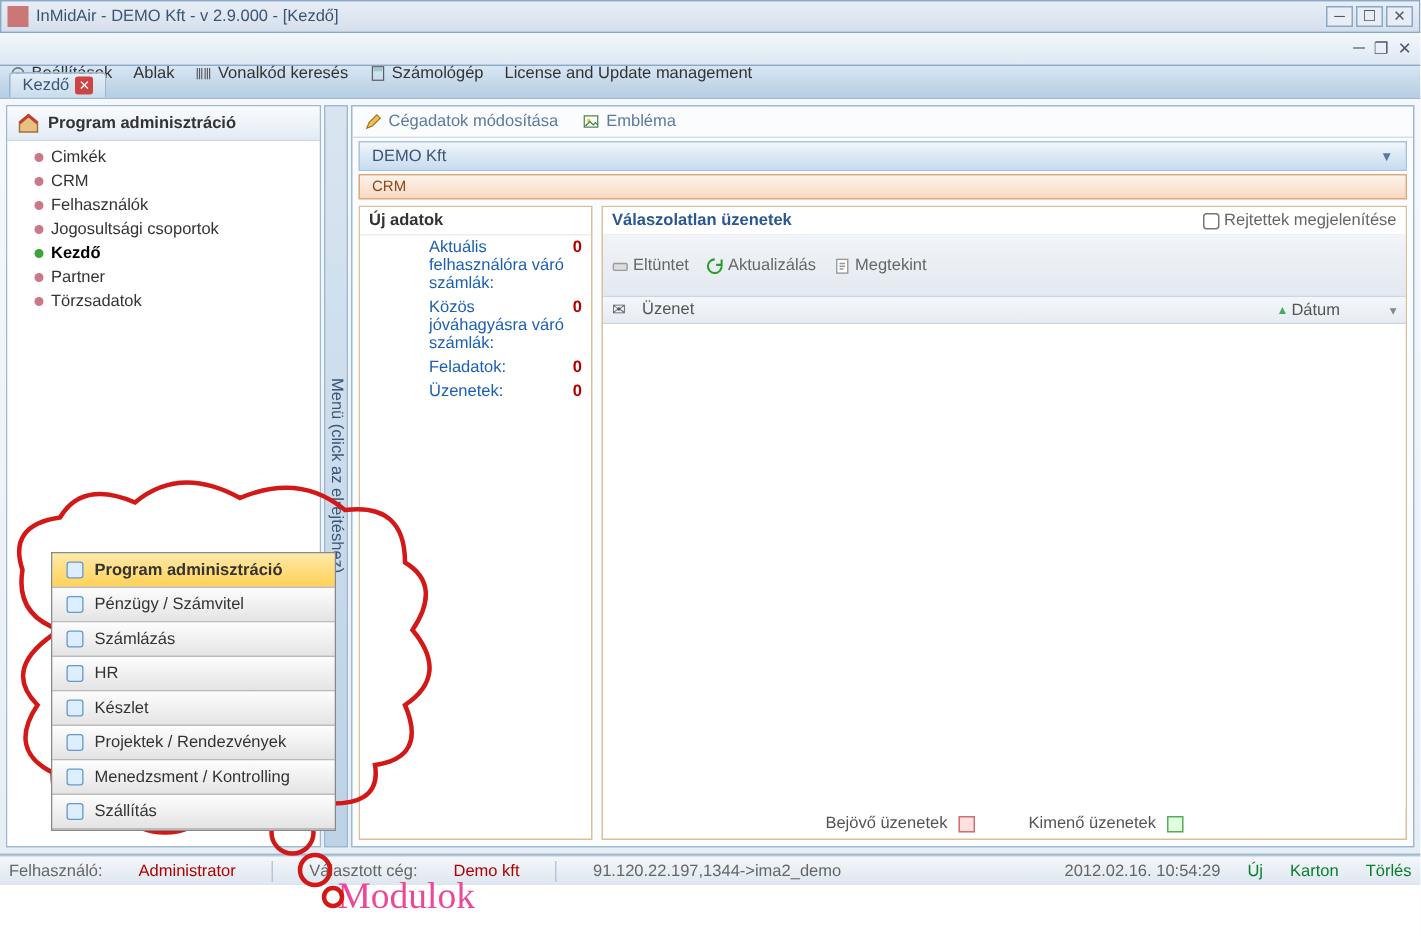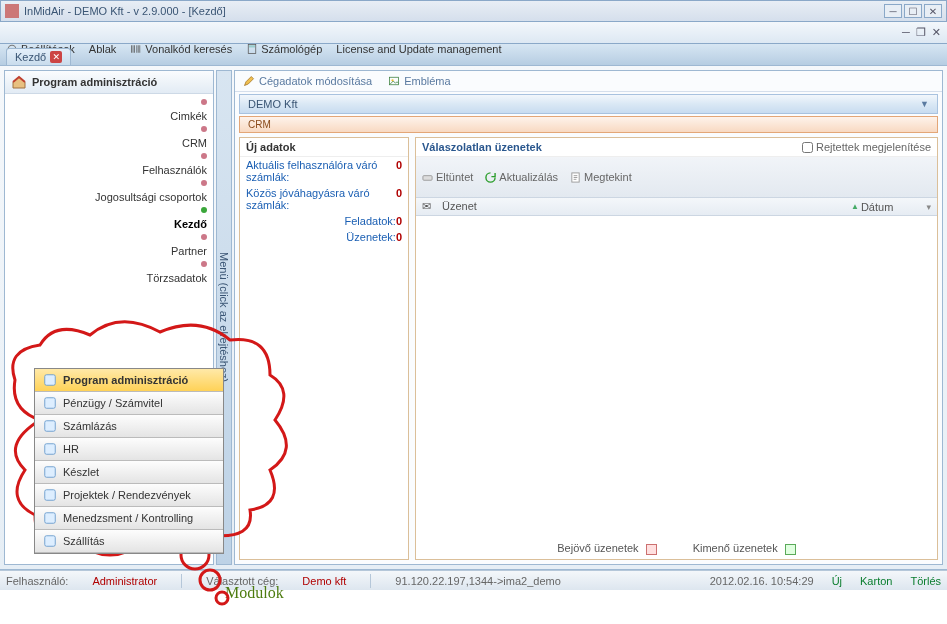--- a/index.html
+++ b/index.html
@@ -24,50 +24,50 @@
 .tab .close { width: 12px; height: 12px; background: #c44; color: #fff; display: flex; align-items: center; justify-content: center; font-size: 9px; cursor: pointer; border-radius: 2px; }
 
 
 .main { display: flex; height: 504px; background: linear-gradient(#f5f8fb,#e6eef5); border-bottom: 1px solid #9eb8d2; }
 
 
 .sidebar { width: 210px; background: #fafcfe; border: 1px solid #9eb8d2; margin: 4px 2px 4px 4px; display: flex; flex-direction: column; position: relative; }
 .sidetitle { background: linear-gradient(#fafcfe,#e2ebf4); border-bottom: 1px solid #cdd9e6; padding: 3px 6px; font-weight: bold; color: #333; display: flex; align-items: center; gap: 5px; }
 .sidetitle svg { width: 16px; height: 16px; }
 .sidelist { padding: 3px 0; background: #fff; flex: 1; }
-.sideitem { padding: 2px 6px 2px 18px; color: #333; cursor: pointer; display: flex; align-items: flex-end; gap: 5px; flex-direction: column; }
+.sideitem { padding: 2px 6px 2px 18px; color: #333; cursor: pointer; display: flex; align-items: center; gap: 5px; }
 .sideitem.selected { color: #000; font-weight: bold; }
 .sideitem .dot { width: 6px; height: 6px; border-radius: 50%; background: #cc7788; flex-shrink: 0; }
 .sideitem .dotg { background: #3aa63a; }
 
 
 .vbar { width: 16px; background: linear-gradient(#d8e5f1,#bdd2e6); border: 1px solid #9eb8d2; margin: 4px 0; display: flex; align-items: center; justify-content: center; color: #3a5574; writing-mode: vertical-rl; font-size: 10px; cursor: pointer; }
 
 
 .content { flex: 1; margin: 4px 4px 4px 2px; background: #fafcfe; border: 1px solid #9eb8d2; display: flex; flex-direction: column; overflow: hidden; }
 .toolbar { padding: 4px 8px; border-bottom: 1px solid #d5dfec; display: flex; gap: 16px; }
 .toolbar .tbtn { display: flex; align-items: center; gap: 4px; color: #5a7aa0; cursor: pointer; }
 .toolbar .tbtn svg { width: 12px; height: 12px; }
 
 .companyband { background: linear-gradient(180deg,#f2f7fc 0%,#dae8f5 50%,#c8dcf0 100%); border: 1px solid #a8c2df; margin: 2px 4px; padding: 3px 8px; color: #3a5574; display:flex; justify-content:space-between; align-items:center; }
 .companyband .arrow { font-size: 9px; color: #5a7aa0; }
 
 .crmband { background: linear-gradient(#fef3eb,#f8d9c2); border: 1px solid #e3a677; margin: 0 4px 4px 4px; padding: 2px 8px; color: #8a4a1a; font-size: 10px; }
 
 .crmbody { display: flex; flex: 1; margin: 0 4px 4px 4px; gap: 6px; overflow: hidden; }
 .panel { border: 1px solid #dbbf99; background: #fff; display: flex; flex-direction: column; }
-.panel-left { width: 170px; }
+.panel-left { width: 156px; }
 .panel-right { flex: 1; }
 
 .panelhead { padding: 3px 6px; font-weight: bold; color: #333; background: #fff; border-bottom: 1px solid #eee; }
 .panelhead.right { display: flex; align-items: center; justify-content: space-between; color: #2a578e; font-size: 12px; }
 .checklabel { display: flex; align-items: center; gap: 3px; font-weight: normal; color: #666; font-size: 10px; }
 .checklabel input { width: 11px; height: 11px; }
 
-.listrow { display: flex; justify-content: flex-end; padding: 2px 6px; color: #1b5fb3; cursor: pointer; }
+.listrow { display: flex; justify-content: space-between; padding: 2px 6px; color: #1b5fb3; cursor: pointer; margin-left: 40px; }
 .listrow .count { color: #b00000; font-weight: bold; }
 
 .msgtoolbar { background: linear-gradient(#f1f4f8,#e3e9f0); border-bottom: 1px solid #ccd6e2; padding: 14px 6px; display: flex; gap: 12px; }
 .msgbtn { display: flex; align-items: center; gap: 3px; color: #666; cursor: pointer; }
 .msgbtn svg { width: 11px; height: 11px; }
 
 .msghead { background: linear-gradient(#f4f7fa,#e6ecf3); border-bottom: 1px solid #ccd6e2; display: flex; padding: 2px 6px; color: #555; }
 .msghead .col1 { width: 20px; }
 .msghead .col2 { flex: 1; }
 .msghead .col3 { width: 80px; display:flex; align-items:center; justify-content:space-between; }
@@ -88,21 +88,21 @@
 
 
 .modules { position: absolute; left: 34px; top: 368px; width: 190px; border: 1px solid #888; background: #eee; z-index: 10; }
 .moditem { padding: 4px 8px; border-bottom: 1px solid #bbb; background: linear-gradient(#fdfdfd,#e4e4e4); color: #333; cursor: pointer; display: flex; align-items: center; gap: 6px; }
 .moditem.selected { background: linear-gradient(#ffe9a8,#ffd257); font-weight: bold; }
 .moditem svg { width: 14px; height: 14px; }
 
 .cloud { position: absolute; z-index: 5; pointer-events: none; }
 .cloud path, .cloud circle { fill: none; stroke: #d31818; stroke-width: 3; }
 
-.annot { position: absolute; left: 225px; top: 584px; font-family: 'Times New Roman', serif; font-size: 16px; color: #4d7c0f; }
+.annot { position: absolute; left: 225px; top: 584px; font-family: 'Times New Roman', serif; font-size: 25px; color: #ec4899; }
 
 </style>
 </head>
 <body>
 
 <div class="titlebar">
   <span class="icon"></span>
   <span>InMidAir - DEMO Kft - v 2.9.000 - [Kezdő]</span>
   <div class="wincontrols">
     <span>─</span>

